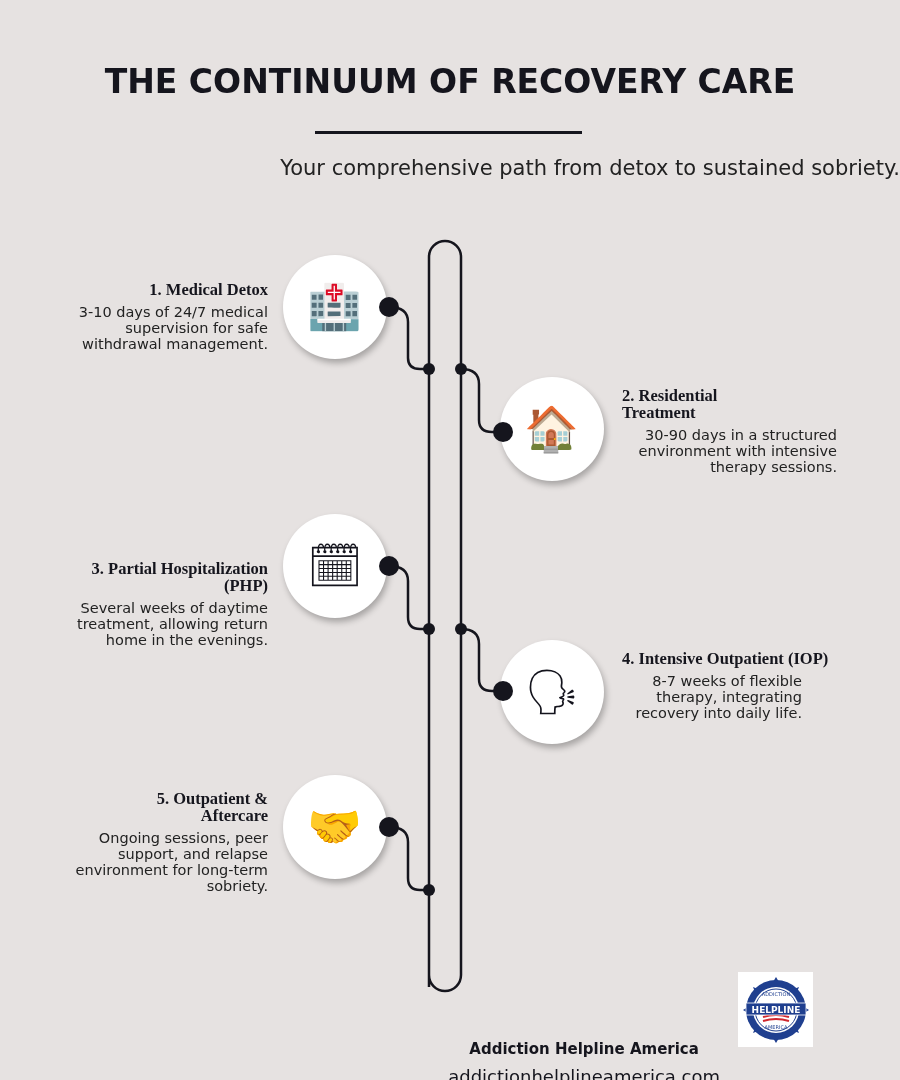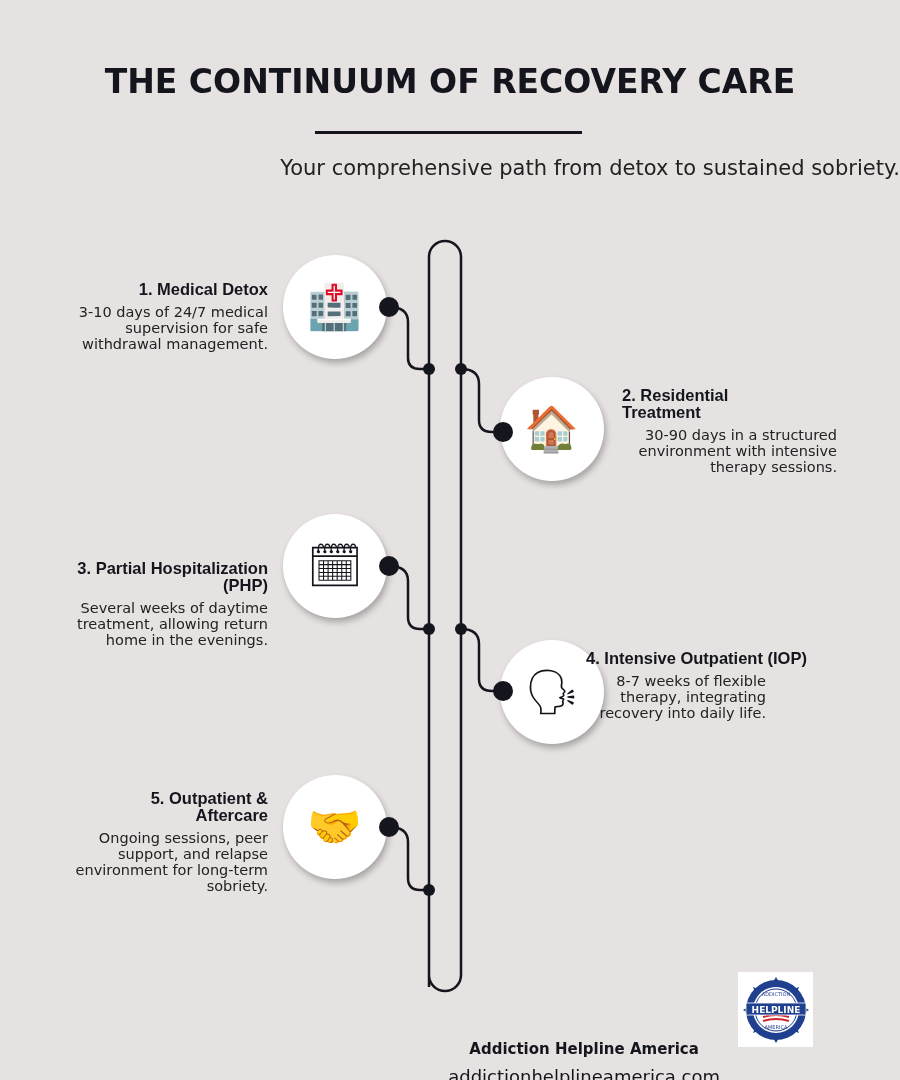--- a/index.html
+++ b/index.html
@@ -42,21 +42,21 @@
       background: #ffffff;
       box-shadow: 2px 4px 6px rgba(0,0,0,0.28);
       display: flex; align-items: center; justify-content: center;
     }
     .node .emoji { font-size: 44px; line-height: 1; }
 
     .step { position: absolute; }
     .step.left { text-align: right; }
     .step.right { text-align: left; }
     .step .step-title {
-      font-family: Liberation Sans, sans-serif;
+      font-family: Liberation Serif, serif;
       font-weight: bold; font-size: 16.5px; line-height: 17px; color: #15151d;
       margin-bottom: 6px;
     }
     .step .step-desc {
       font-family: "DejaVu Sans", sans-serif;
       font-size: 14.5px; line-height: 16px; color: #222; text-align: right;
     }
 
     .brand {
       position: absolute; right: 180px; top: 1040px; text-align: center;
@@ -137,21 +137,21 @@
   <div class="step right" style="left:622px; top:387px; width:230px;">
     <div class="step-title" style="width:150px;">2. Residential Treatment</div>
     <div class="step-desc" style="width:215px;">30-90 days in a structured environment with intensive therapy sessions.</div>
   </div>
 
   <div class="step left" style="right:632px; top:560px; width:240px;">
     <div class="step-title" style="width:200px; margin-left:auto;">3. Partial Hospitalization (PHP)</div>
     <div class="step-desc" style="width:220px; margin-left:auto;">Several weeks of daytime treatment, allowing return home in the evenings.</div>
   </div>
 
-  <div class="step right" style="left:586px; top:650px; width:240px;">
+  <div class="step right" style="left:622px; top:650px; width:240px;">
     <div class="step-title" style="width:225px;">4. Intensive Outpatient (IOP)</div>
     <div class="step-desc" style="width:180px;">8-7 weeks of flexible therapy, integrating recovery into daily life.</div>
   </div>
 
   <div class="step left" style="right:632px; top:790px; width:240px;">
     <div class="step-title" style="width:150px; margin-left:auto;">5. Outpatient &amp; Aftercare</div>
     <div class="step-desc" style="width:215px; margin-left:auto;">Ongoing sessions, peer support, and relapse environment for long-term sobriety.</div>
   </div>
 
   <div class="brand">

